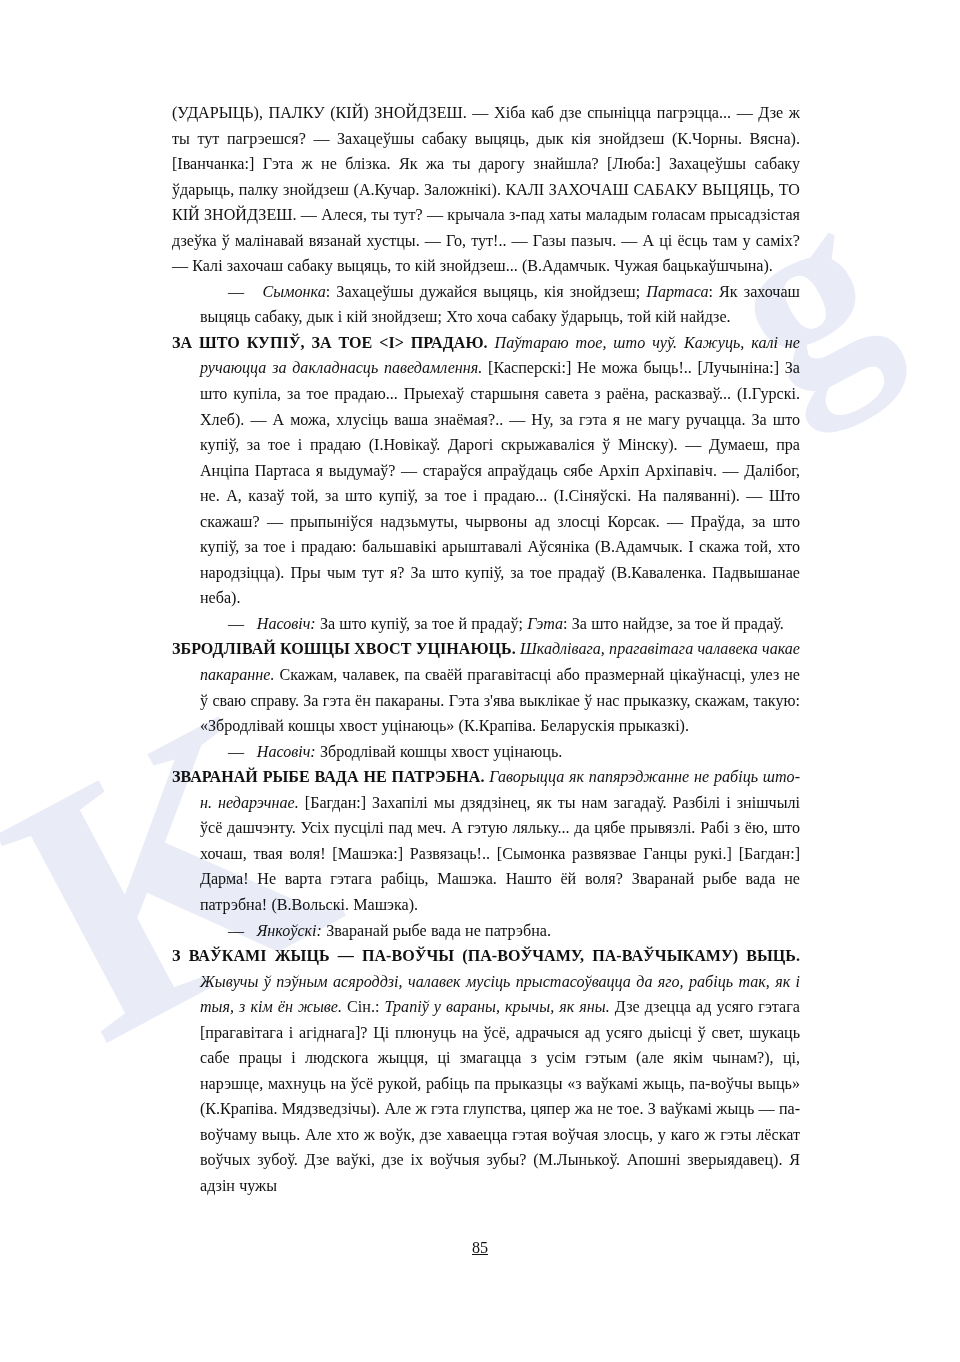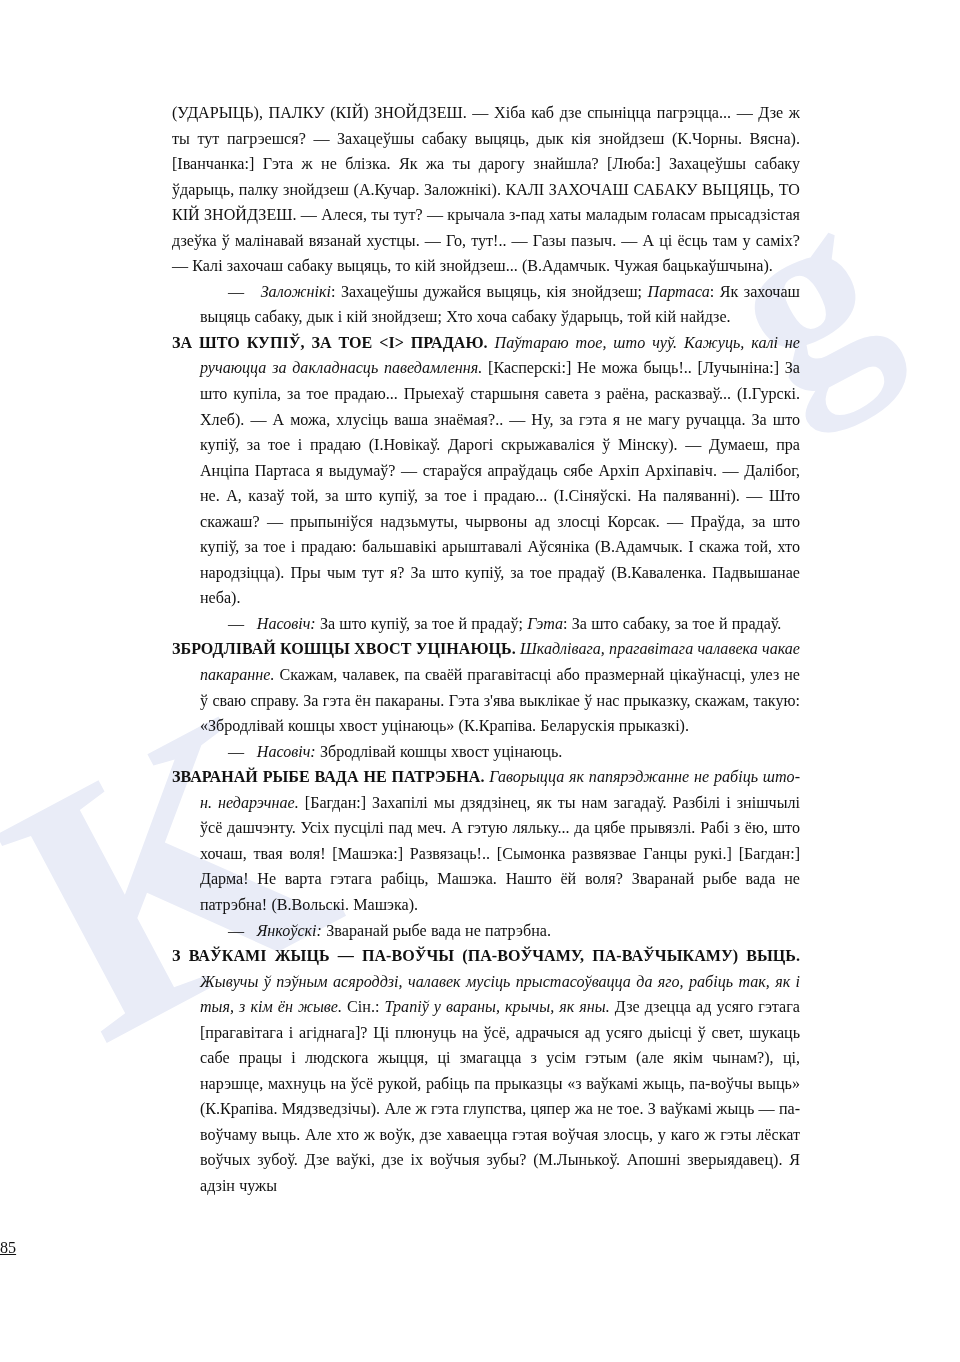--- a/index.html
+++ b/index.html
@@ -103,45 +103,45 @@
   }
   .gl { 
     font-style: italic;
   }
 
   #page-number {
     position: absolute;
     left: 0;
     top: 1238px;
     width: 960px;
-    text-align: left;
+    text-align: center;
     font-size: 16.1px;
     line-height: 20px;
     text-decoration: underline;
   }
 </style>
 </head>
 <body>
 
 <div id="watermark">
   <span class="wm-glyph wm-main">K</span>
   <span class="wm-glyph wm-tail">g</span>
 </div>
 
 <div id="page">
 
   <div id="text-column">
 
     <p class="para cont"><span>(УДАРЫЦЬ), ПАЛКУ (КІЙ) ЗНОЙДЗЕШ. — Хіба каб дзе спыніцца пагрэцца... — Дзе ж ты тут пагрэешся? — Захацеўшы сабаку выцяць, дык кія знойдзеш (К.Чорны. Вясна). [Іванчанка:] Гэта ж не блізка. Як жа ты дарогу знайшла? [Люба:] Захацеўшы сабаку ўдарыць, палку знойдзеш (А.Кучар. Заложнікі). КАЛІ ЗАХОЧАШ САБАКУ ВЫЦЯЦЬ, ТО КІЙ ЗНОЙДЗЕШ. — Алеся, ты тут? — крычала з-пад хаты маладым голасам прысадзістая дзеўка ў малінавай вязанай хустцы. — Го, тут!.. — Газы пазыч. — А ці ёсць там у саміх? — Калі захочаш сабаку выцяць, то кій знойдзеш... (В.Адамчык. Чужая бацькаўшчына).</span></p>
 
-    <p class="para source"><span>—</span>&nbsp;&nbsp;&nbsp;<span class="src">Заложнікі</span><span>: Захацеўшы дужайся выцяць, кія знойдзеш; </span><span class="src">Партаса</span><span>: Як захочаш выцяць сабаку, дык і кій знойдзеш; Хто хоча сабаку ўдарыць, той кій найдзе.</span></p>
+    <p class="para source"><span>—</span>&nbsp;&nbsp;&nbsp;<span class="src">Сымонка</span><span>: Захацеўшы дужайся выцяць, кія знойдзеш; </span><span class="src">Партаса</span><span>: Як захочаш выцяць сабаку, дык і кій знойдзеш; Хто хоча сабаку ўдарыць, той кій найдзе.</span></p>
 
     <p class="para entry"><span class="hw">ЗА ШТО КУПІЎ, ЗА ТОЕ &lt;І&gt; ПРАДАЮ.</span> <span class="df">Паўтараю тое, што чуў. Кажуць, калі не ручаюцца за дакладнасць паведамлення.</span> <span>[Касперскі:] Не можа быць!.. [Лучыніна:] За што купіла, за тое прадаю... Прыехаў старшыня савета з раёна, расказваў... (І.Гурскі. Хлеб). — А можа, хлусіць ваша знаёмая?.. — Ну, за гэта я не магу ручацца. За што купіў, за тое і прадаю (І.Новікаў. Дарогі скрыжаваліся ў Мінску). — Думаеш, пра Анціпа Партаса я выдумаў? — стараўся апраўдаць сябе Архіп Архіпавіч. — Далібог, не. А, казаў той, за што купіў, за тое і прадаю... (І.Сіняўскі. На паляванні). — Што скажаш? — прыпыніўся надзьмуты, чырвоны ад злосці Корсак. — Праўда, за што купіў, за тое і прадаю: бальшавікі арыштавалі Аўсяніка (В.Адамчык. І скажа той, хто народзіцца). Пры чым тут я? За што купіў, за тое прадаў (В.Каваленка. Падвышанае неба).</span></p>
 
-    <p class="para source"><span>—</span>&nbsp;&nbsp;&nbsp;<span class="src">Насовіч:</span><span> За што купіў, за тое й прадаў; </span><span class="src">Гэта</span><span>: За што сабаку, за тое й прадаў.</span></p>
+    <p class="para source"><span>—</span>&nbsp;&nbsp;&nbsp;<span class="src">Насовіч:</span><span> За што купіў, за тое й прадаў; </span><span class="src">Гэта</span><span>: За што найдзе, за тое й прадаў.</span></p>
 
 
     <p class="para entry"><span class="hw">ЗБРОДЛІВАЙ КОШЦЫ ХВОСТ УЦІНАЮЦЬ.</span> <span class="df">Шкадлівага, прагавітага чалавека чакае пакаранне.</span> <span>Скажам, чалавек, па сваёй прагавітасці або празмернай цікаўнасці, улез не ў сваю справу. За гэта ён пакараны. Гэта з'ява выклікае ў нас прыказку, скажам, такую: «Збродлівай кошцы хвост уцінаюць» (К.Крапіва. Беларускія прыказкі).</span></p>
 
     <p class="para source"><span>—</span>&nbsp;&nbsp;&nbsp;<span class="src">Насовіч:</span><span> Збродлівай кошцы хвост уцінаюць.</span></p>
 
     <p class="para entry"><span class="hw">ЗВАРАНАЙ РЫБЕ ВАДА НЕ ПАТРЭБНА.</span> <span class="df">Гаворыцца як папярэджанне не рабіць што-н. недарэчнае.</span> <span>[Багдан:] Захапілі мы дзядзінец, як ты нам загадаў. Разбілі і знішчылі ўсё дашчэнту. Усіх пусцілі пад меч. А гэтую ляльку... да цябе прывязлі. Рабі з ёю, што хочаш, твая воля! [Машэка:] Развязаць!.. [Сымонка развязвае Ганцы рукі.] [Багдан:] Дарма! Не варта гэтага рабіць, Машэка. Нашто ёй воля? Звaранай рыбе вада не патрэбна! (В.Вольскі. Машэка).</span></p>
 
     <p class="para source"><span>—</span>&nbsp;&nbsp;&nbsp;<span class="src">Янкоўскі:</span><span> Звaранай рыбе вада не патрэбна.</span></p>
 

